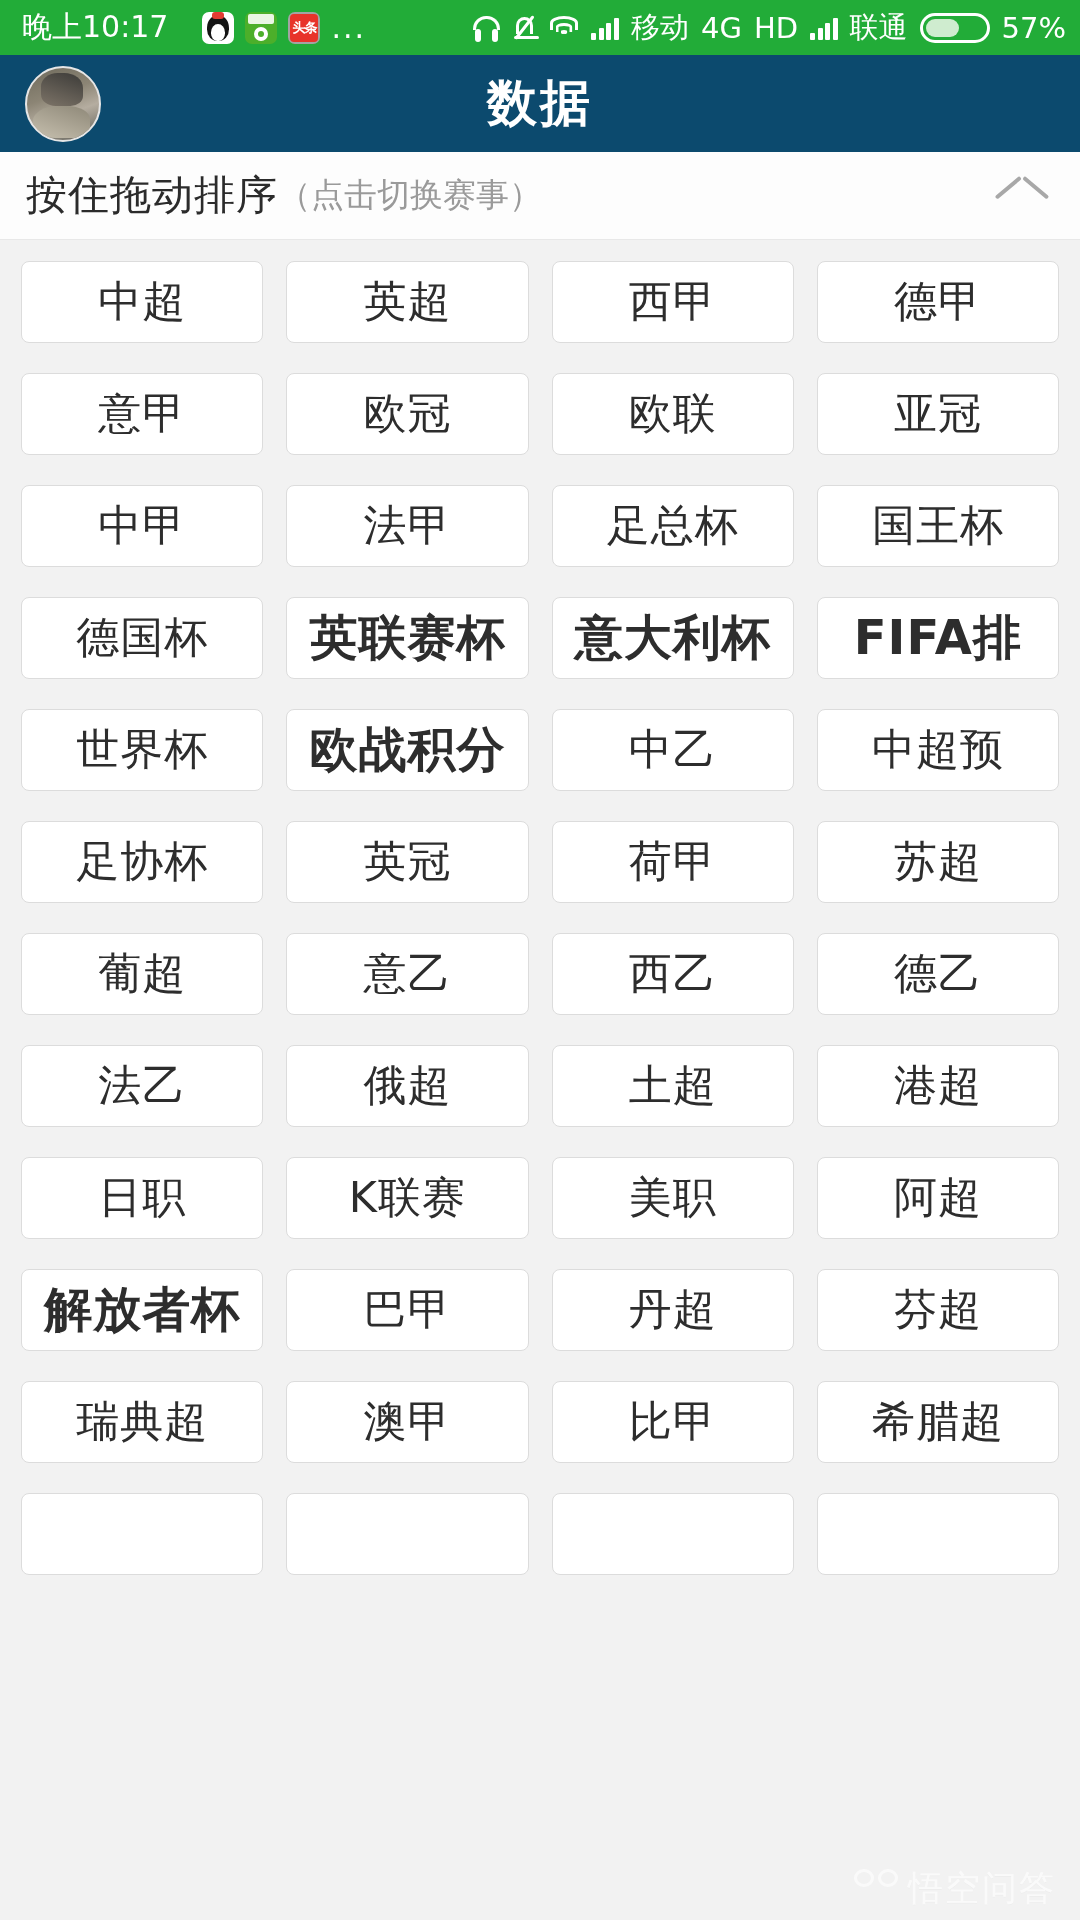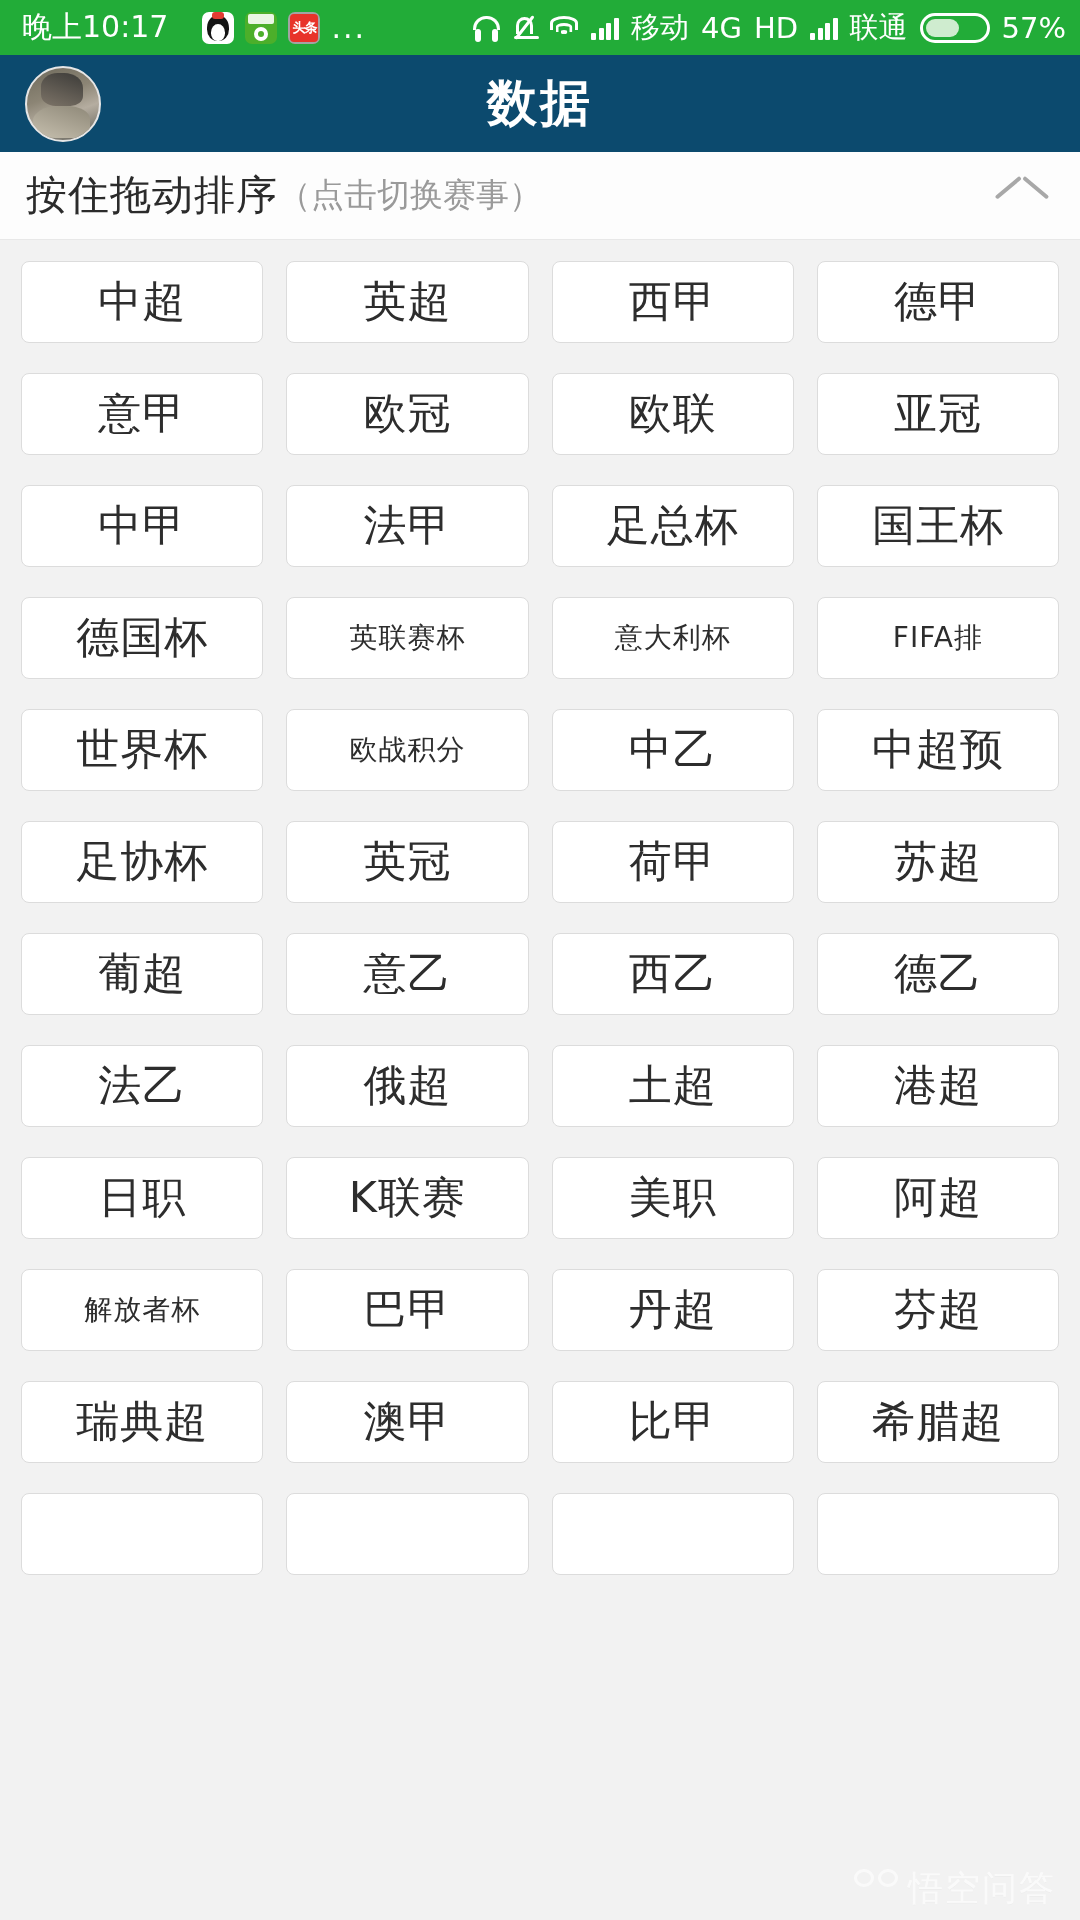--- a/index.html
+++ b/index.html
@@ -160,21 +160,21 @@
     height:82px;
     background:#ffffff;
     border:1px solid #dcdcdc;
     border-radius:8px;
     display:flex;align-items:center;justify-content:center;
     font-size:43px;
     color:#2d2d2d;
     letter-spacing:1px;
     white-space:nowrap;
   }
-  .tile.narrow{ font-size:28px; }
+  .tile.narrow{ font-size:48px;font-weight:bold; }
 
   
   .watermark{
     position:absolute; right:24px; bottom:8px;
     display:flex;align-items:flex-start;gap:10px;
     opacity:.65; pointer-events:none;
   }
   .wm-logo{
     width:44px;height:26px;position:relative;
   }

